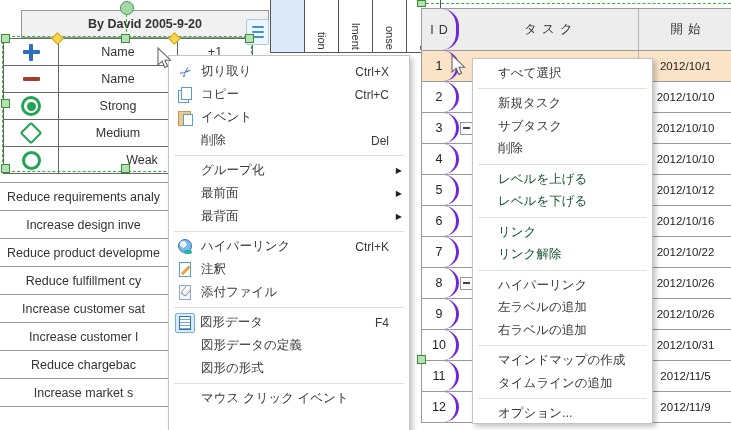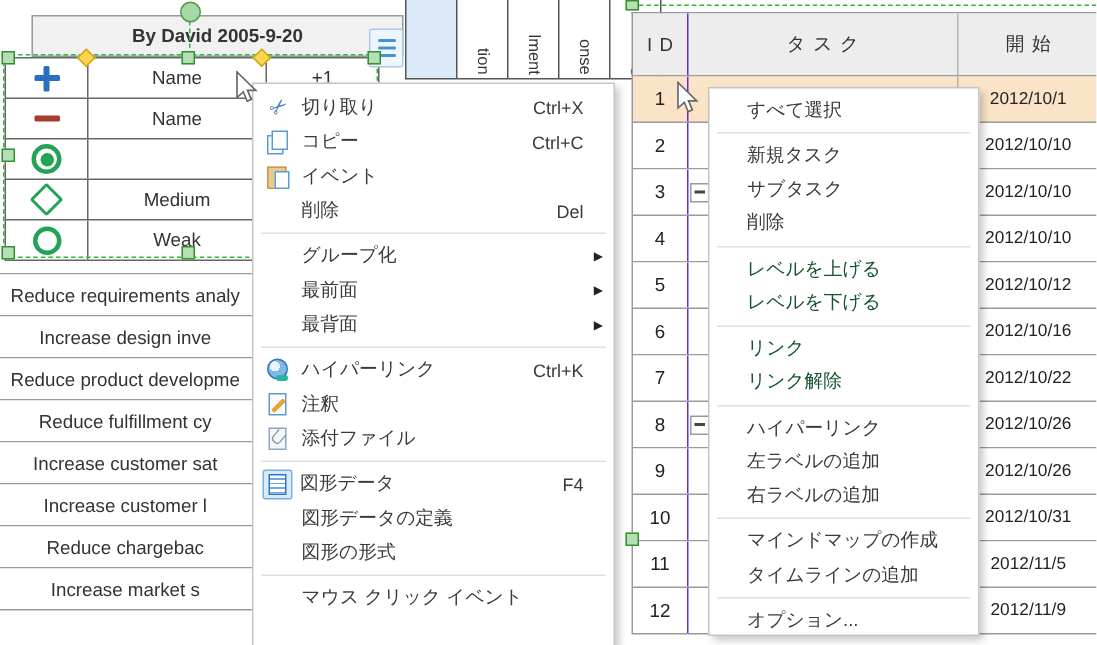--- a/index.html
+++ b/index.html
@@ -11,21 +11,21 @@
   .legend-header{left:21px;top:10px;width:246px;height:26px;background:#f1f1f1;border:1px solid #999;
     display:flex;align-items:center;justify-content:center;font-size:12.5px;font-weight:bold;color:#333;}
   .list-btn{left:246px;top:19px;width:21px;height:24px;background:#eef5fc;border:1px solid #a9cbe8;border-radius:2px;
     display:flex;flex-direction:column;align-items:center;justify-content:center;gap:2.5px;z-index:3;}
   .list-btn i{display:block;width:12px;height:2.5px;background:#3e93d9;border-radius:1px;}
   .rot-handle{left:120px;top:1px;width:12px;height:12px;border-radius:50%;background:#a6d7a6;border:1.5px solid #4b9c4b;z-index:2;}
   .rot-line{left:126px;top:14px;height:23px;width:0;border-left:1.5px dashed #3db53d;z-index:1;}
 
   .legend-table{left:3px;top:38px;width:248px;border:1px solid #666;background:#fff;}
   .lrow{display:flex;height:26px;border-bottom:1px solid #666;}
-  .lrow:last-child{border-bottom:none;}
+  .lrow:last-child{border-bottom:none;gap:24px;}
   .lcell{display:flex;align-items:center;justify-content:center;font-size:12.5px;color:#333;}
   .symcell{width:54px;border-right:1px solid #666;}
   .namecell{width:118px;border-right:1px solid #666;}
   .valcell{flex:1;}
   .sym{position:relative;width:24px;height:24px;display:flex;align-items:center;justify-content:center;}
   .sym.plus::before{content:"";position:absolute;width:17px;height:4.5px;background:#2a6fc0;border-radius:1px;}
   .sym.plus::after{content:"";position:absolute;width:4.5px;height:17px;background:#2a6fc0;border-radius:1px;}
   .sym.minus::before{content:"";position:absolute;width:17px;height:4.5px;background:#a63c30;border-radius:1px;}
   .sym.double-circle::before{content:"";width:14px;height:14px;border:3px solid #23a455;border-radius:50%;}
   .sym.double-circle::after{content:"";position:absolute;width:9px;height:9px;background:#23a455;border-radius:50%;}
@@ -79,21 +79,21 @@
   .paperclip-icon::before{content:"";position:absolute;width:10px;height:13px;border:1.2px solid #8aa8c8;background:#f4f8fc;left:4px;top:2px;}
   .paperclip-icon::after{content:"";position:absolute;width:5px;height:8px;border:1.4px solid #909090;border-top:none;border-radius:0 0 3px 3px;transform:rotate(40deg);left:7px;top:4px;}
   .shape-data-icon{background:#d9eafc;border:1px solid #7aaede;border-radius:2px;width:18px;height:18px;}
   .shape-data-icon::before{content:"";position:absolute;left:3px;right:3px;top:2px;bottom:2px;background:#fff;border:1px solid #2e75b6;
     background-image:repeating-linear-gradient(to bottom,transparent 0 2px,#6fa8dc 2px 3px);}
 
   
   .gantt{left:421px;top:8px;width:310px;border-left:1px solid #9a9a9a;border-top:1px solid #9a9a9a;}
   .ghead{display:flex;height:41px;background:#ededed;border-bottom:1px solid #9a9a9a;}
   .ghead .gc{display:flex;align-items:center;justify-content:center;font-size:12.5px;color:#333;letter-spacing:5px;text-indent:5px;}
-  .gc-id{width:37px;border-right:1px solid #6d28d9;flex:none;box-sizing:border-box;}
+  .gc-id{width:37px;border-right:3px solid #6d28d9;flex:none;box-sizing:border-box;border-radius:17px;}
   .gc-task{width:180px;border-right:1px solid #b5b5b5;flex:none;box-sizing:border-box;}
   .gc-start{flex:1;}
   .grow{display:flex;height:30px;border-bottom:1px solid #9a9a9a;background:#fff;}
   .grow.hl{background:#fbe3c8;}
   .grow .gc-id{display:flex;align-items:center;justify-content:center;font-size:12.5px;color:#222;}
   .grow .gc-task{display:flex;align-items:center;padding-left:1px;}
   .grow .gc-start{display:flex;align-items:center;justify-content:center;font-size:11.5px;color:#222;white-space:nowrap;}
   .collapse-box{width:11px;height:11px;border:1px solid #9a9a9a;background:#fdfdfd;position:relative;flex:none;}
   .collapse-box::before{content:"";position:absolute;left:2px;right:2px;top:4.5px;height:1.5px;background:#444;}
   .gantt-dash{left:421px;top:3px;width:310px;height:0;border-top:1.5px dashed #2db92d;z-index:2;}
@@ -129,20 +129,21 @@
         <div class="lcell symcell">
           <span class="sym minus"></span>
         </div>
         <div class="lcell namecell">Name</div>
         <div class="lcell valcell"></div>
       </div>
       <div class="lrow">
         <div class="lcell symcell">
           <span class="sym double-circle"></span>
         </div>
+        <div class="lcell namecell">Strong</div>
         <div class="lcell valcell"></div>
       </div>
       <div class="lrow">
         <div class="lcell symcell">
           <span class="sym diamond"></span>
         </div>
         <div class="lcell namecell">Medium</div>
         <div class="lcell valcell"></div>
       </div>
       <div class="lrow">

